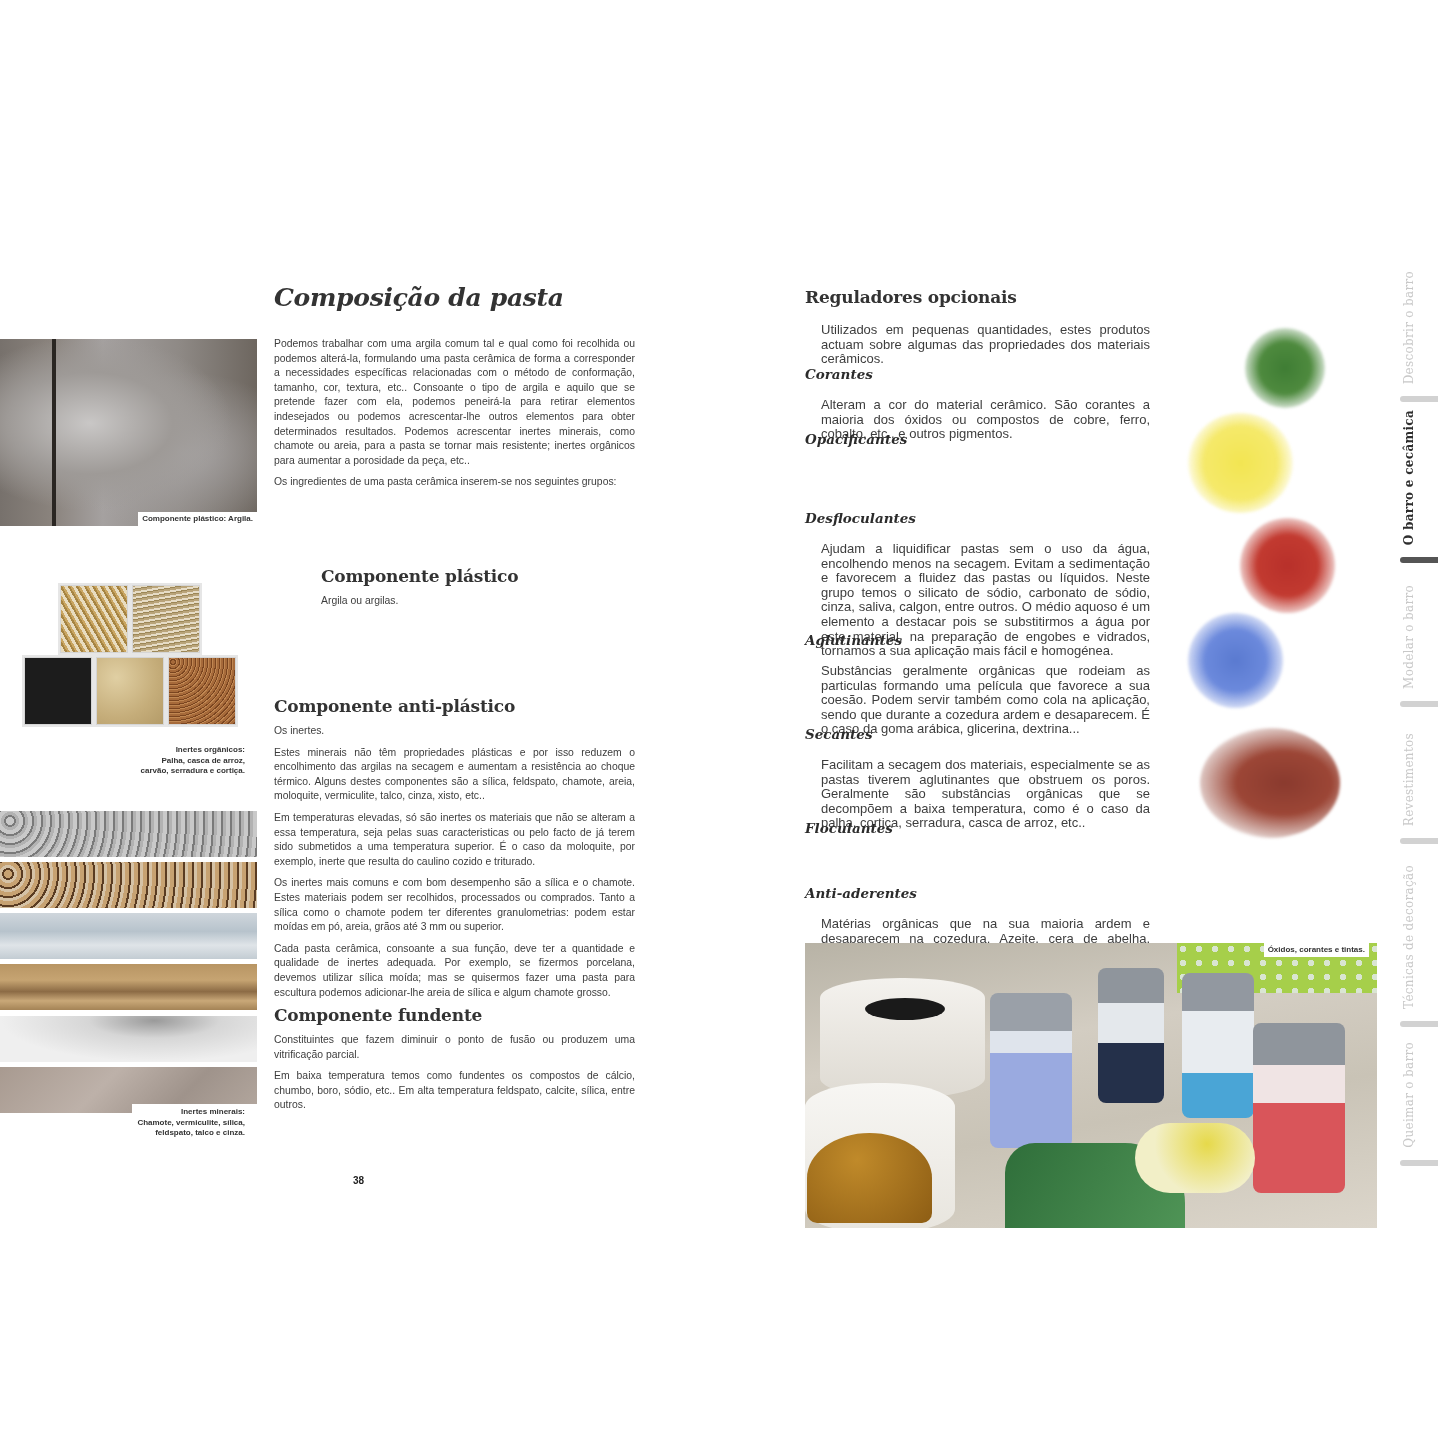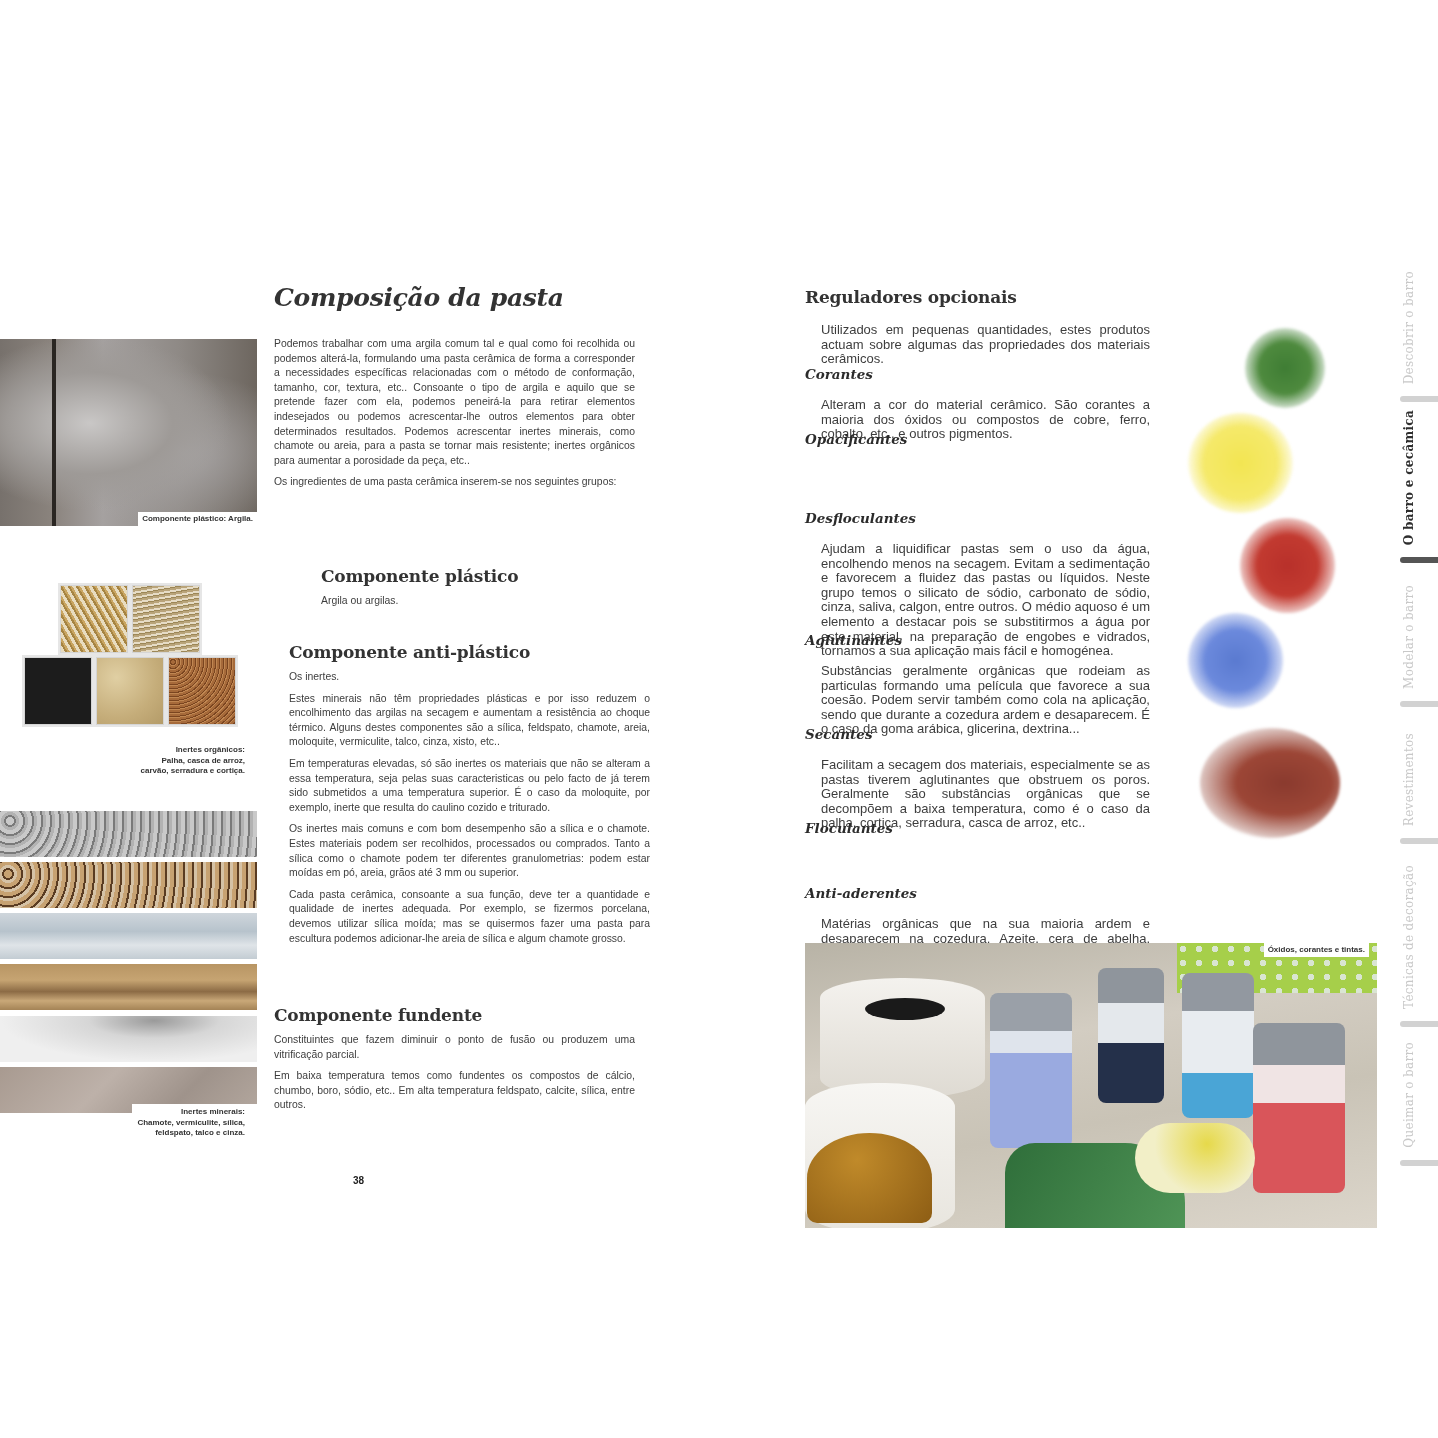--- a/index.html
+++ b/index.html
@@ -85,21 +85,21 @@
 <div class="col-left" style="top:337px;">
   <p class="body-text">Podemos trabalhar com uma argila comum tal e qual como foi recolhida ou podemos alterá-la, formulando uma pasta cerâmica de forma a corresponder a necessidades específicas relacionadas com o método de conformação, tamanho, cor, textura, etc.. Consoante o tipo de argila e aquilo que se pretende fazer com ela, podemos peneirá-la para retirar elementos indesejados ou podemos acrescentar-lhe outros elementos para obter determinados resultados. Podemos acrescentar inertes minerais, como chamote ou areia, para a pasta se tornar mais resistente; inertes orgânicos para aumentar a porosidade da peça, etc..</p>
   <p class="body-text">Os ingredientes de uma pasta cerâmica inserem-se nos seguintes grupos:</p>
 </div>
 
 <div class="col-left" style="top:566px;margin-left:47px;">
   <h2 class="sec">Componente plástico</h2>
   <p class="body-text">Argila ou argilas.</p>
 </div>
 
-<div class="col-left" style="top:642px;margin-left:15px;">
+<div class="col-left" style="top:696px;">
   <h2 class="sec">Componente anti-plástico</h2>
   <p class="body-text">Os inertes.</p>
   <p class="body-text">Estes minerais não têm propriedades plásticas e por isso reduzem o encolhimento das argilas na secagem e aumentam a resistência ao choque térmico. Alguns destes componentes são a sílica, feldspato, chamote, areia, moloquite, vermiculite, talco, cinza, xisto, etc..</p>
   <p class="body-text">Em temperaturas elevadas, só são inertes os materiais que não se alteram a essa temperatura, seja pelas suas caracteristicas ou pelo facto de já terem sido submetidos a uma temperatura superior. É o caso da moloquite, por exemplo, inerte que resulta do caulino cozido e triturado.</p>
   <p class="body-text">Os inertes mais comuns e com bom desempenho são a sílica e o chamote. Estes materiais podem ser recolhidos, processados ou comprados. Tanto a sílica como o chamote podem ter diferentes granulometrias: podem estar moídas em pó, areia, grãos até 3 mm ou superior.</p>
   <p class="body-text">Cada pasta cerâmica, consoante a sua função, deve ter a quantidade e qualidade de inertes adequada. Por exemplo, se fizermos porcelana, devemos utilizar sílica moída; mas se quisermos fazer uma pasta para escultura podemos adicionar-lhe areia de sílica e algum chamote grosso.</p>
 </div>
 
 <div class="col-left" style="top:1005px;">
   <h2 class="sec">Componente fundente</h2>

